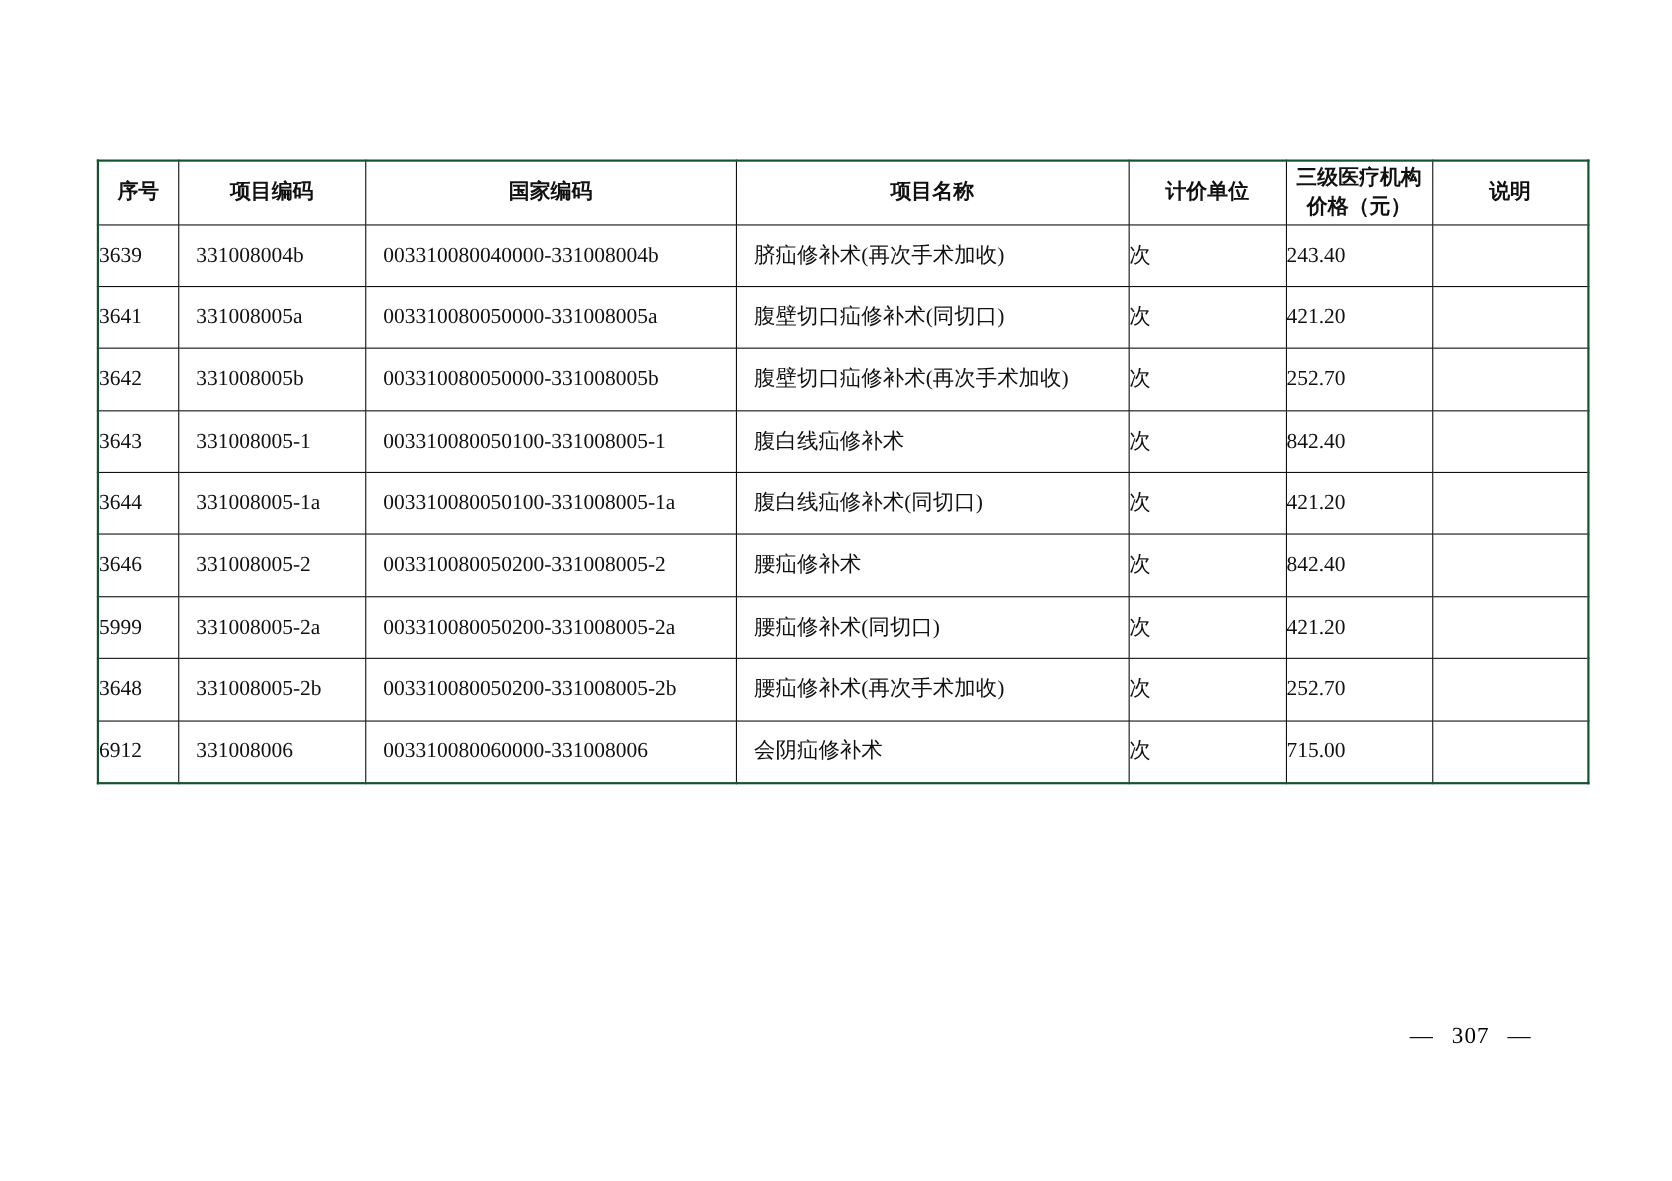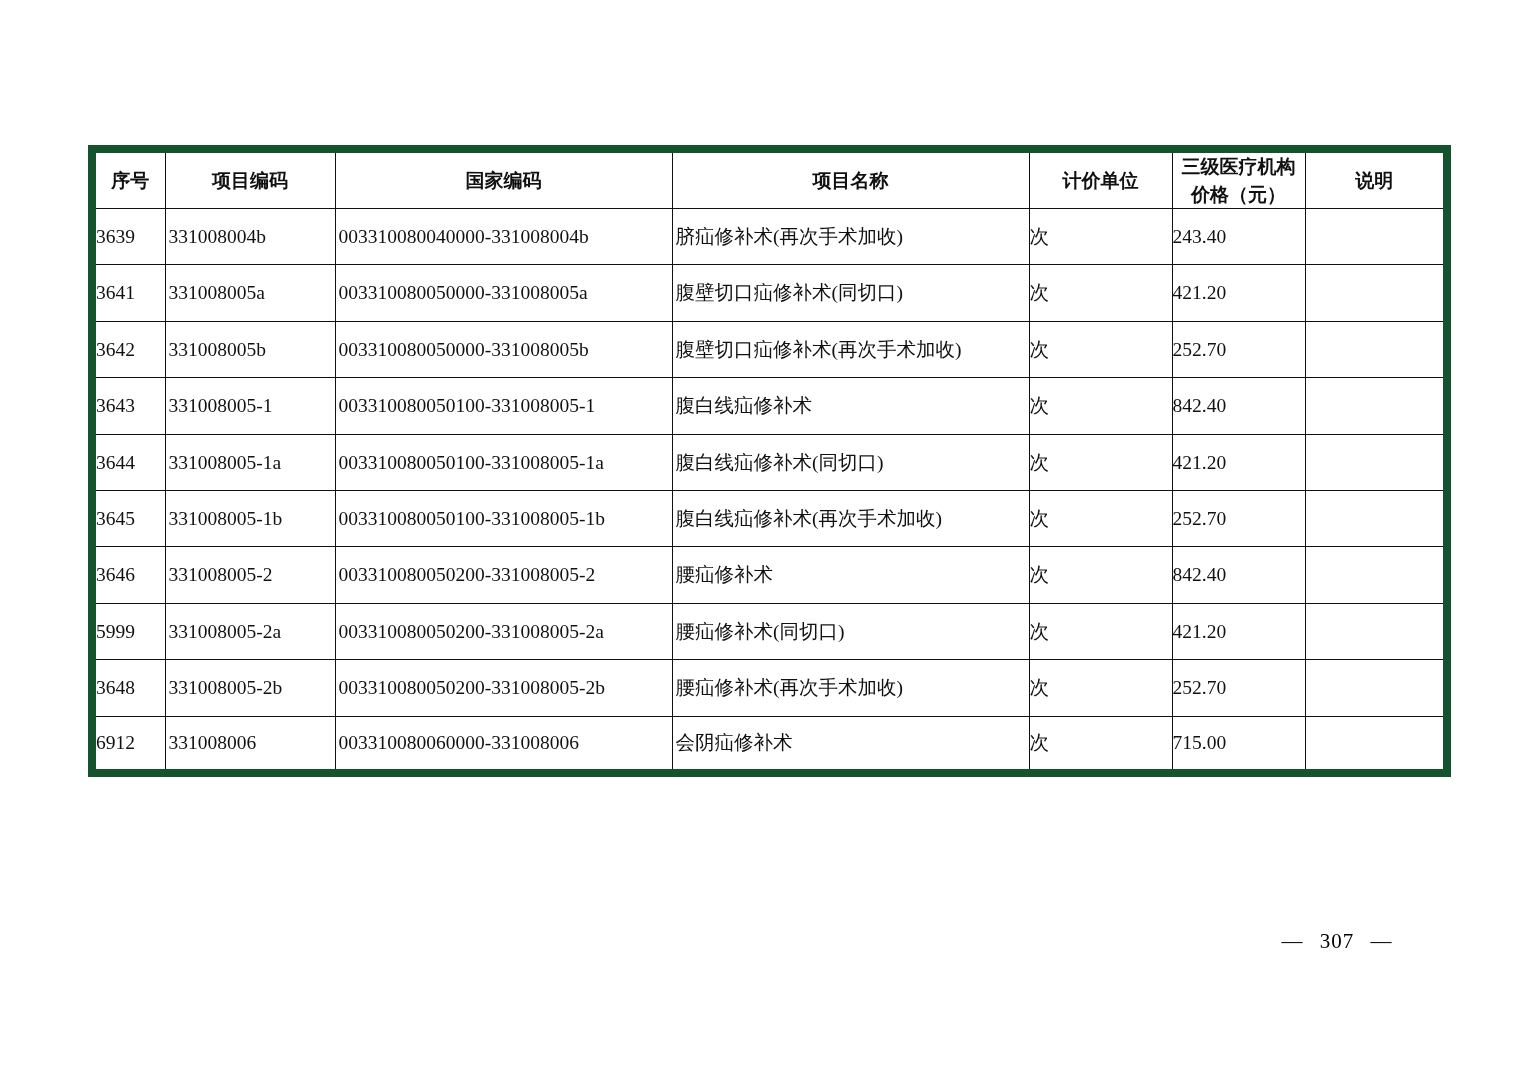--- a/index.html
+++ b/index.html
@@ -21,21 +21,21 @@
   }
   .table-wrap {
     position: absolute;
     left: 88px;
     top: 145px;
   }
   table.price-table {
     border-collapse: collapse;
     table-layout: fixed;
     width: 1355px;
-    border: 8px solid #14532d;
+    border: 2px solid #14532d;
   }
   table.price-table th,
   table.price-table td {
     border: 1px solid #111111;
     vertical-align: middle;
     overflow: hidden;
     box-sizing: border-box;
   }
   table.price-table thead tr {
     height: 58px;
@@ -51,21 +51,21 @@
     white-space: pre-line;
     line-height: 1.45;
     padding: 0 2px;
   }
   td.cell {
     font-size: 19.5px;
     line-height: 1.2;
     padding: 0;
   }
   td.align-center { text-align: left; }
-  td.align-left   { text-align: left; padding-left: 3px; }
+  td.align-left   { text-align: left; padding-left: 16px; }
   .page-number {
     position: absolute;
     top: 929px;
     left: 1272px;
     width: 130px;
     font-size: 21px;
     letter-spacing: 1px;
     word-spacing: 10px;
     white-space: nowrap;
     text-align: center;
@@ -140,29 +140,20 @@
           <tr>
     <td class="cell align-center">3644</td>
     <td class="cell align-left">331008005-1a</td>
     <td class="cell align-left">003310080050100-331008005-1a</td>
     <td class="cell align-left">腹白线疝修补术(同切口)</td>
     <td class="cell align-center">次</td>
     <td class="cell align-center">421.20</td>
     <td class="cell align-center"></td>
   </tr>
           <tr>
-    <td class="cell align-center">3645</td>
-    <td class="cell align-left">331008005-1b</td>
-    <td class="cell align-left">003310080050100-331008005-1b</td>
-    <td class="cell align-left">腹白线疝修补术(再次手术加收)</td>
-    <td class="cell align-center">次</td>
-    <td class="cell align-center">252.70</td>
-    <td class="cell align-center"></td>
-  </tr>
-          <tr>
     <td class="cell align-center">3646</td>
     <td class="cell align-left">331008005-2</td>
     <td class="cell align-left">003310080050200-331008005-2</td>
     <td class="cell align-left">腰疝修补术</td>
     <td class="cell align-center">次</td>
     <td class="cell align-center">842.40</td>
     <td class="cell align-center"></td>
   </tr>
           <tr>
     <td class="cell align-center">5999</td>

